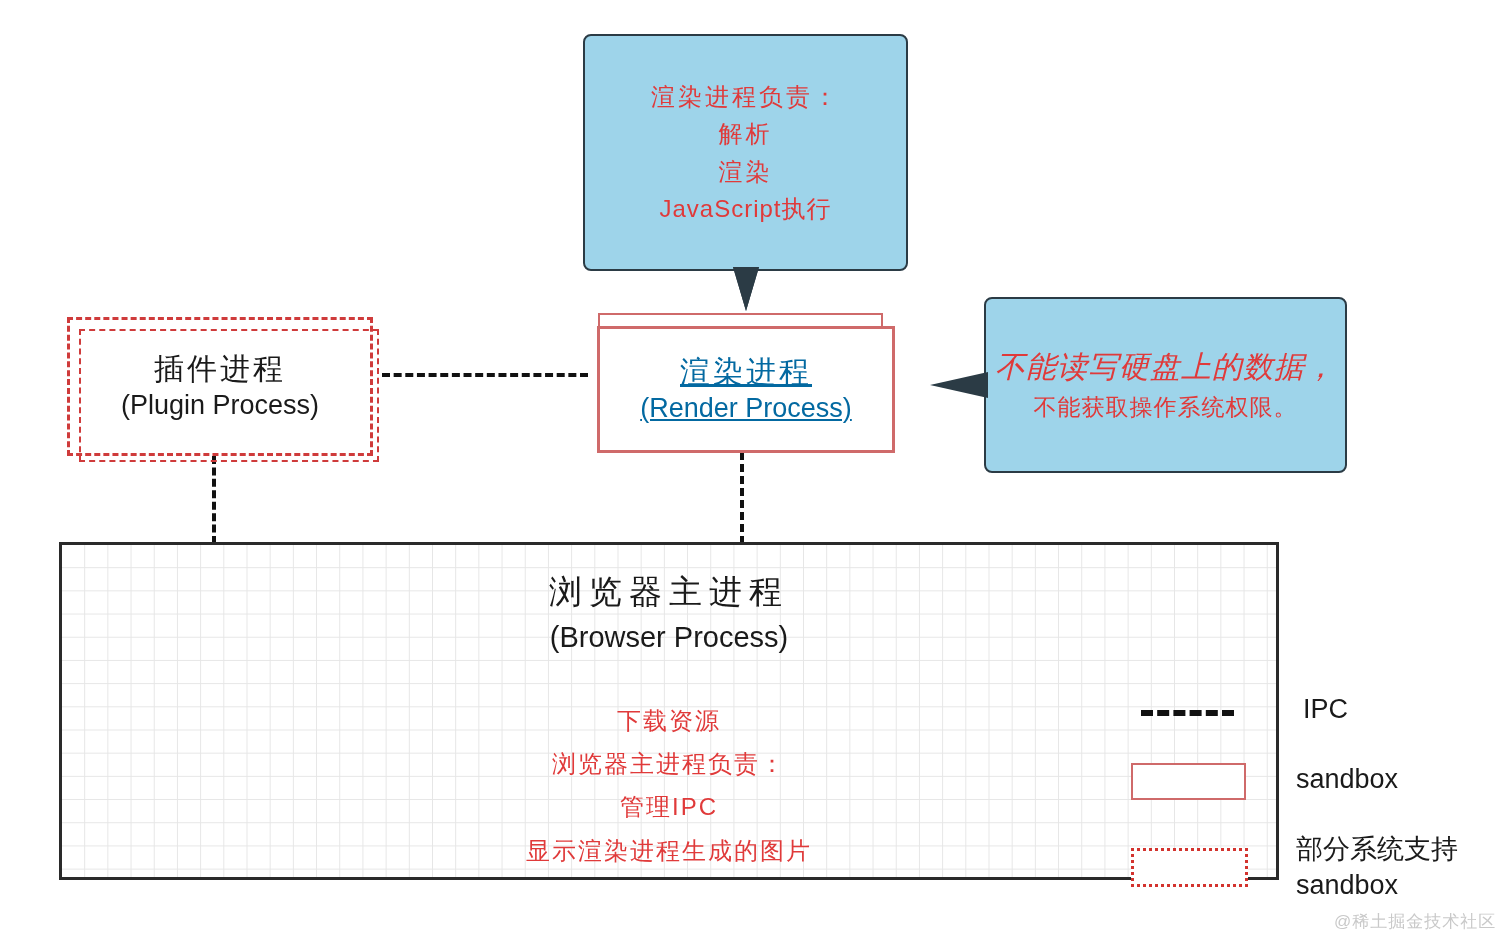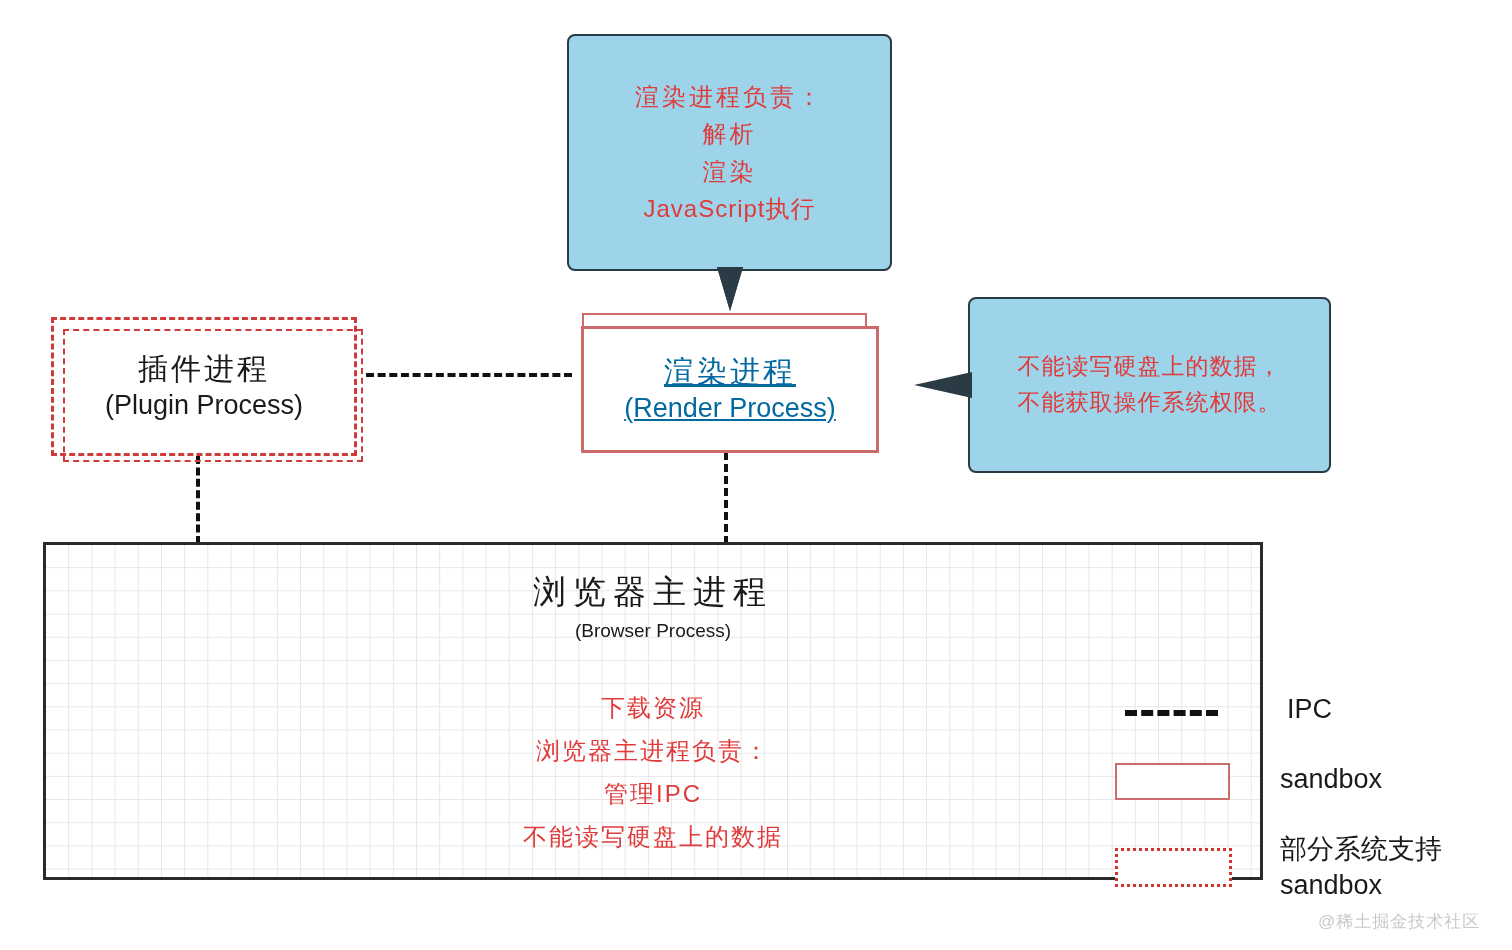--- a/index.html
+++ b/index.html
@@ -1,21 +1,21 @@
 <!DOCTYPE html>
 <html><head>
 <meta charset="utf-8">
 <style>
   html,body{margin:0;padding:0;}
   body{
     width:1512px;height:950px;position:relative;overflow:hidden;
     background:#ffffff;
     font-family:"Liberation Sans","DejaVu Sans",sans-serif;
   }
-  .stage{position:absolute;inset:0;}
+  .stage{position:absolute;inset:0;margin-left:16px;}
 
   
   .abs{position:absolute;box-sizing:border-box;}
 
   
   .callout{
     background:#9ed4ea;
     border:2px solid #2b3b45;
     border-radius:8px;
     display:flex;flex-direction:column;align-items:center;justify-content:center;
@@ -90,21 +90,21 @@
       linear-gradient(to right,#e6e6e6 1px,transparent 1px),
       linear-gradient(to bottom,#e6e6e6 1px,transparent 1px);
     background-size:23.2px 23.2px;
     background-position:-1px -1px;
   }
   .browser-inner{
     position:absolute;left:0;right:0;top:26px;
     display:flex;flex-direction:column;align-items:center;
   }
   .browser-cn{font-size:33px;letter-spacing:7px;color:#1a1a1a;line-height:1.3;}
-  .browser-en{font-size:19px;color:#1a1a1a;line-height:1.35;margin-top:4px;}
+  .browser-en{font-size:29px;color:#1a1a1a;line-height:1.35;margin-top:4px;}
   .browser-red{margin-top:42px;color:#e03a3a;text-align:center;}
   .browser-red .ln{font-size:24px;line-height:1.8;letter-spacing:2px;white-space:nowrap;}
 
   
   .dash-h{
     position:absolute;height:0;
     border-top:4px dashed #111111;
   }
   .dash-v{
     position:absolute;width:0;
@@ -138,21 +138,21 @@
 
   <div class="abs callout" style="left:567px;top:34px;width:325px;height:237px;">
     <div class="ln" style="font-size:24px;letter-spacing:3px;">渲染进程负责：</div>
     <div class="ln" style="font-size:24px;letter-spacing:3px;">解析</div>
     <div class="ln" style="font-size:24px;letter-spacing:3px;">渲染</div>
     <div class="ln" style="font-size:24px;letter-spacing:1px;">JavaScript执行</div>
     <span class="tail-down"></span>
   </div>
 
   <div class="abs callout" style="left:968px;top:297px;width:363px;height:176px;">
-    <div class="ln" style="font-size:23px;letter-spacing:1px;">不能读写硬盘上的数据，</div>
+    <div class="ln" style="font-size:30px;letter-spacing:1px;font-style:italic;">不能读写硬盘上的数据，</div>
     <div class="ln" style="font-size:23px;letter-spacing:1px;">不能获取操作系统权限。</div>
     <span class="tail-left"></span>
   </div>
 
   <div class="dash-h" style="left:366px;top:373px;width:206px;"></div>
   <div class="dash-v" style="left:196px;top:456px;height:88px;"></div>
   <div class="dash-v" style="left:724px;top:452px;height:92px;"></div>
 
   <div class="abs proc-dashed" style="left:51px;top:317px;width:306px;height:139px;">
     <div class="proc-dashed-inner"></div>
@@ -167,21 +167,21 @@
   </div>
 
   <div class="abs browser-box" style="left:43px;top:542px;width:1220px;height:338px;">
     <div class="browser-inner">
       <div class="browser-cn">浏览器主进程</div>
       <div class="browser-en">(Browser Process)</div>
       <div class="browser-red">
         <div class="ln">下载资源</div>
         <div class="ln">浏览器主进程负责：</div>
         <div class="ln">管理IPC</div>
-        <div class="ln">不能读写硬盘上的数据</div>
+        <div class="ln">显示渲染进程生成的图片</div>
       </div>
     </div>
   </div>
 
   <div class="abs" style="left:1100px;top:680px;width:400px;height:230px;">
 
     <div class="legend-dash" style="left:25px;top:30px;width:93px;"></div>
     <div class="legend-label" style="left:187px;top:14px;">IPC</div>
 
     <div class="legend-rect-solid" style="left:15px;top:83px;width:111px;height:33px;"></div>

